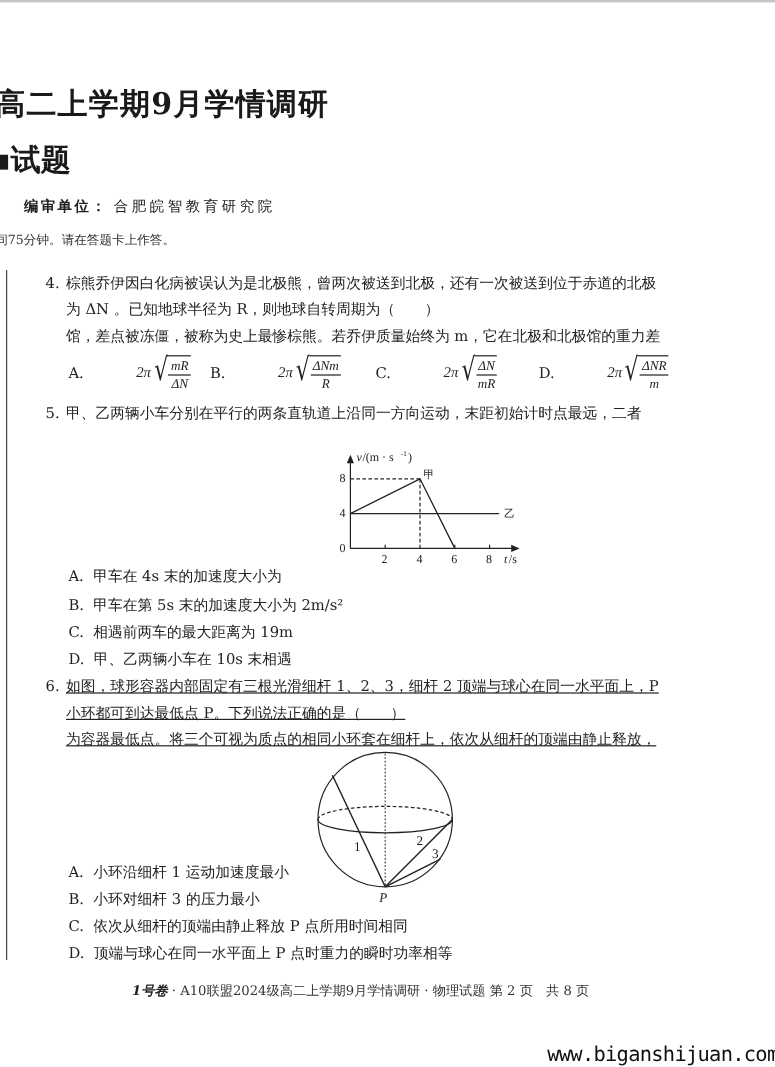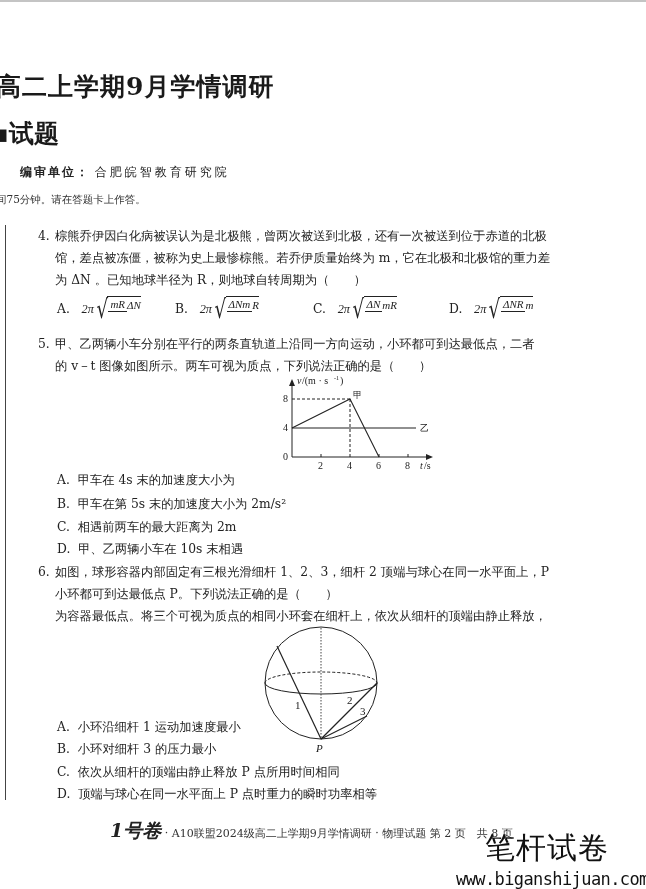--- a/index.html
+++ b/index.html
@@ -13,35 +13,35 @@
   .title2 { position: absolute; left: -8px; top: 117px; font-size: 25px; font-weight: bold; color: #1a1a1a; white-space: nowrap; }
   .editor { position: absolute; left: 20px; top: 164px; font-size: 12px; color: #222; white-space: nowrap; letter-spacing: 1px; }
   .editor .lbl { font-family: "DejaVu Sans", "Liberation Sans", sans-serif; font-weight: bold; letter-spacing: 2px; }
   .editor .org { letter-spacing: 3px; }
   .notice { position: absolute; left: -4px; top: 193px; font-size: 10.5px; color: #333; white-space: nowrap; }
   .vline { position: absolute; left: 5px; top: 225px; width: 1px; height: 575px; background: #444; }
 
   .q { position: absolute; left: 38px; font-size: 12.3px; line-height: 22px; color: #222; white-space: nowrap; }
   .q .num { display: inline-block; width: 17px; }
   .indent { padding-left: 17px; }
-  .it { font-style: italic; font-family: "Liberation Serif", serif; }
+  .it { font-style: italic; font-family: "Liberation Serif", serif; margin-left: 32px; }
   .opts4 { position: absolute; top: 294px; left: 57px; width: 540px; height: 36px; font-size: 12.3px; }
   .opt4 { position: absolute; top: 0; display: flex; align-items: center; white-space: nowrap; }
-  .frac { display: inline-flex; flex-direction: row; align-items: center; font-size: 11px; line-height: 14px; margin-left: 1px; }
+  .frac { display: inline-flex; flex-direction: column; align-items: center; font-size: 11px; line-height: 14px; margin-left: 1px; }
   .frac .n { border-bottom: 1px solid #222; padding: 0 2px; }
   .sqrt { display: inline-flex; align-items: stretch; }
   .sqrt .rad { font-size: 26px; line-height: 30px; transform: scaleX(0.7); margin-right: -3px; }
   .sqrt .body { border-top: 1px solid #222; margin-top: 2px; }
 
   .optline { position: absolute; left: 57px; font-size: 12.3px; white-space: nowrap; color: #222; }
   .chart { position: absolute; left: 270px; top: 372px; width: 170px; height: 100px; }
   .sphere { position: absolute; left: 255px; top: 625px; width: 140px; height: 130px; }
 
   .footer { position: absolute; top: 818px; left: 110px; font-size: 11px; color: #333; white-space: nowrap; }
-  .footer .logo { font-weight: bold; font-size: 19px; color: #222; font-style: italic; }
+  .footer .logo { font-weight: bold; font-size: 11px; color: #222; font-style: italic; }
   .watermark { position: absolute; left: 485px; top: 828px; width: 160px; height: 60px; }
   .wm-title { position: absolute; left: 0; top: 0; font-family: "DejaVu Sans", sans-serif; font-size: 30px; color: #111; letter-spacing: 1px; white-space: nowrap; }
   .wm-badge { position: absolute; left: -27px; top: 48px; font-size: 8px; color: #d22; font-weight: bold; font-family: Liberation Serif, serif; margin-top: 44px; }
   .wm-url { position: absolute; left: -29px; top: 41px; font-family: "DejaVu Sans Mono", monospace; font-size: 17px; color: #111; letter-spacing: -0.6px; white-space: nowrap; }
 </style>
 </head>
 <body>
 
 <div class="topbar"></div>
 
@@ -50,22 +50,22 @@
 <div class="editor">
   <span class="lbl">编审单位：</span>
   <span class="org">合肥皖智教育研究院</span>
 </div>
 <div class="notice">间75分钟。请在答题卡上作答。</div>
 
 <div class="vline"></div>
 
 <div class="q" style="top:225px;">
   <div><span class="num">4.</span><span>棕熊乔伊因白化病被误认为是北极熊，曾两次被送到北极，还有一次被送到位于赤道的北极</span></div>
+  <div class="indent">为 ΔN 。已知地球半径为 R，则地球自转周期为（　　）</div>
   <div class="indent">馆，差点被冻僵，被称为史上最惨棕熊。若乔伊质量始终为 m，它在北极和北极馆的重力差</div>
-  <div class="indent">为 ΔN 。已知地球半径为 R，则地球自转周期为（　　）</div>
 </div>
 <div class="opts4">
   <div class="opt4" style="left:0;">
     <span>A.</span>&nbsp;&nbsp;&nbsp;<span class="it">2π</span>
     <span class="sqrt">
         <span class="rad">√</span>
         <span class="body"><span class="frac it">
             <span class="n">mR</span>
             <span>ΔN</span>
           </span></span>
@@ -97,22 +97,21 @@
         <span class="rad">√</span>
         <span class="body"><span class="frac it">
             <span class="n">ΔNR</span>
             <span>m</span>
           </span></span>
       </span>
   </div>
 </div>
 
 <div class="q" style="top:333px;">
-  <div><span class="num">5.</span><span>甲、乙两辆小车分别在平行的两条直轨道上沿同一方向运动，小环都可到达最低点，二者</span></div>
-  <div class="indent">的 v－t 图像如图所示。两车可视为质点，下列说法正确的是（　　）</div>
+  <div><span class="num">5.</span><span>甲、乙两辆小车分别在平行的两条直轨道上沿同一方向运动，末距初始计时点最远，二者</span></div>
 </div>
 
 <svg class="chart" viewBox="0 0 170 100" font-family="Liberation Serif, serif" font-size="10" fill="#222">
 
   <line x1="22" y1="85" x2="160" y2="85" stroke="#222" stroke-width="1"></line>
   <polygon points="163,85 156,82 156,88" fill="#222"></polygon>
   <line x1="22" y1="85" x2="22" y2="10" stroke="#222" stroke-width="1"></line>
   <polygon points="22,7 19,14 25,14" fill="#222"></polygon>
 
   <line x1="51" y1="85" x2="51" y2="82" stroke="#222"></line>
@@ -138,24 +137,24 @@
   <text x="48" y="97">2</text>
   <text x="77" y="97">4</text>
   <text x="106" y="97">6</text>
   <text x="135" y="97">8</text>
   <text x="150" y="97" font-style="italic">t</text>
     <text x="154" y="97">/s</text>
 </svg>
 
 <div class="optline" style="top:472px;"><span>A.</span>&nbsp;&nbsp;<span>甲车在 4s 末的加速度大小为</span></div>
 <div class="optline" style="top:496px;"><span>B.</span>&nbsp;&nbsp;<span>甲车在第 5s 末的加速度大小为 2m/s²</span></div>
-<div class="optline" style="top:519px;"><span>C.</span>&nbsp;&nbsp;<span>相遇前两车的最大距离为 2m</span></div>
+<div class="optline" style="top:519px;"><span>C.</span>&nbsp;&nbsp;<span>相遇前两车的最大距离为 19m</span></div>
 <div class="optline" style="top:541px;text-align:center;"><span>D.</span>&nbsp;&nbsp;<span>甲、乙两辆小车在 10s 末相遇</span></div>
 
-<div class="q" style="top:561px;">
+<div class="q" style="top:561px;text-decoration:underline;">
   <div><span class="num">6.</span><span>如图，球形容器内部固定有三根光滑细杆 1、2、3，细杆 2 顶端与球心在同一水平面上，P</span></div>
   <div class="indent">小环都可到达最低点 P。下列说法正确的是（　　）</div>
   <div class="indent">为容器最低点。将三个可视为质点的相同小环套在细杆上，依次从细杆的顶端由静止释放，</div>
 </div>
 
 <svg class="sphere" viewBox="0 0 140 130" font-family="Liberation Serif, serif" font-size="11" fill="#222">
   <circle cx="66" cy="58" r="56" fill="none" stroke="#222" stroke-width="1"></circle>
 
   <path d="M10,58 A56,11 0 0 1 122,58" fill="none" stroke="#222" stroke-dasharray="3,2"></path>
   <path d="M10,58 A56,11 0 0 0 122,58" fill="none" stroke="#222"></path>
@@ -175,16 +174,15 @@
 <div class="optline" style="top:741px;"><span>B.</span>&nbsp;&nbsp;<span>小环对细杆 3 的压力最小</span></div>
 <div class="optline" style="top:764px;"><span>C.</span>&nbsp;&nbsp;<span>依次从细杆的顶端由静止释放 P 点所用时间相同</span></div>
 <div class="optline" style="top:786px;"><span>D.</span>&nbsp;&nbsp;<span>顶端与球心在同一水平面上 P 点时重力的瞬时功率相等</span></div>
 
 <div class="footer">
   <span class="logo">1号卷</span>
   <span>· A10联盟2024级高二上学期9月学情调研 · 物理试题 第 2 页　共 8 页</span>
 </div>
 
 <div class="watermark">
-  <div class="wm-title">笔杆试卷</div>
   <div class="wm-badge">全部免费</div>
   <div class="wm-url">www.biganshijuan.com</div>
 </div>
 
 </body></html>

